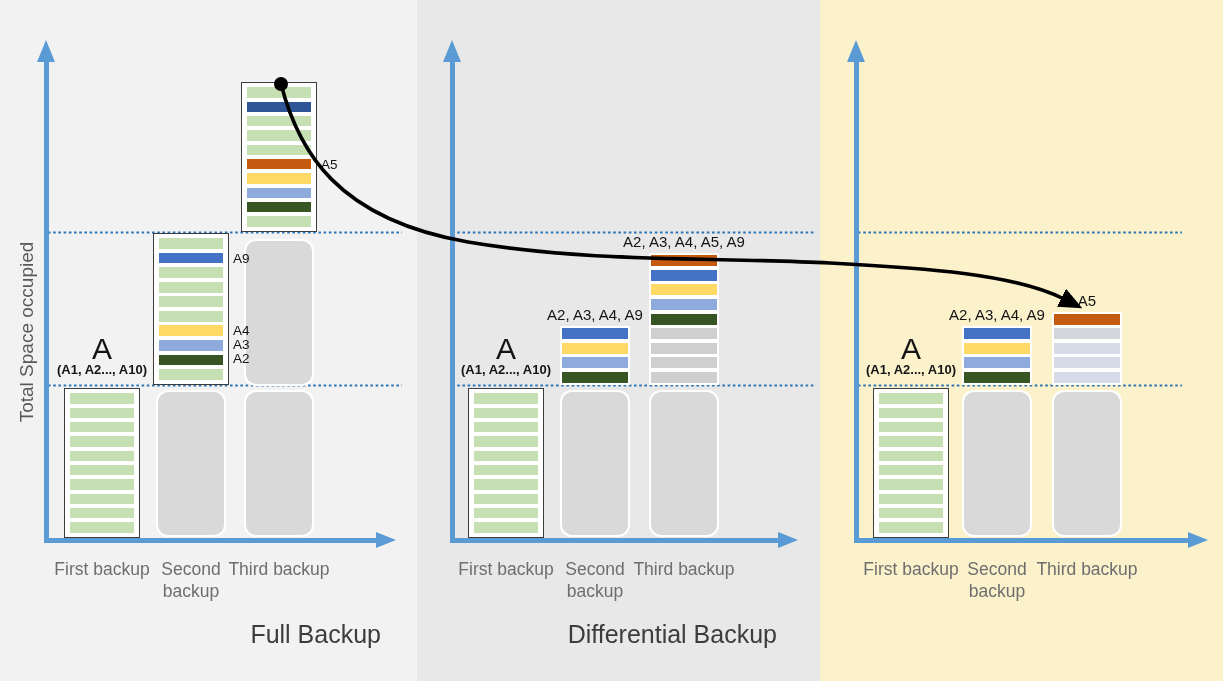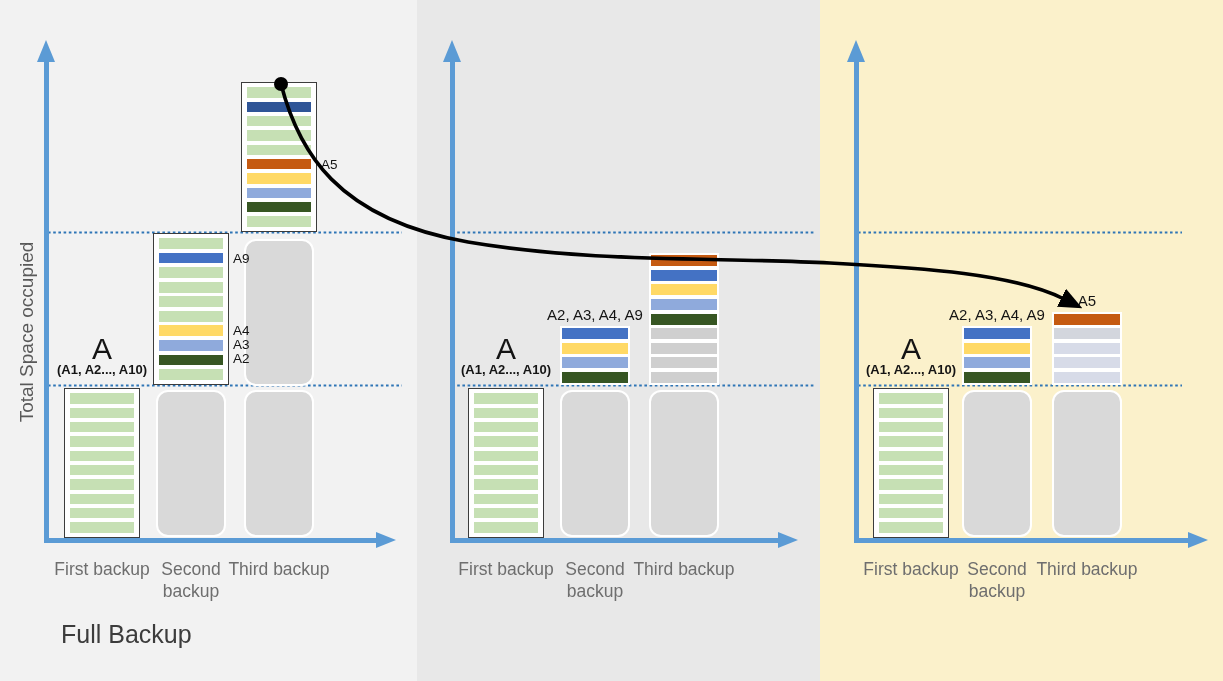--- a/index.html
+++ b/index.html
@@ -12,21 +12,21 @@
   .layer{position:absolute;left:0;top:0;pointer-events:none}
   #dotted-layer{z-index:1}
   #bars-layer{position:absolute;left:0;top:0;width:100%;height:100%;z-index:2}
   #curve-layer{z-index:4}
   .striped-box{position:absolute;box-sizing:border-box;background:#fff;border:1.4px solid #3c3c3c;
                display:flex;flex-direction:column;gap:3.8px;padding:4.2px 5px}
   .striped-box .stripe{flex:1}
   .ghost{position:absolute;box-sizing:border-box;border:2px solid #fff;border-radius:12px}
   .chip{position:absolute;box-sizing:border-box;height:15px;border:2px solid #fff}
   .col-label{position:absolute;text-align:center;font-size:17.5px;line-height:22px;color:#6e6e6e;z-index:3}
-  .panel-title{position:absolute;text-align:left;font-size:25px;color:#3c3c3c;z-index:5}
+  .panel-title{position:absolute;text-align:right;font-size:25px;color:#3c3c3c;z-index:5}
   .y-axis-label{position:absolute;left:27px;top:332px;font-size:19px;color:#595959;white-space:nowrap;
                 transform:translate(-50%,-50%) rotate(-90deg);z-index:5}
   .a-main{position:absolute;font-size:30px;color:#141414;text-align:center;z-index:3}
   .a-sub{position:absolute;font-size:13px;font-weight:600;color:#141414;text-align:center;z-index:3}
   .stripe-lbl{position:absolute;font-size:13.5px;color:#141414;transform:translateY(-50%);z-index:3}
   .stack-lbl{position:absolute;font-size:15px;color:#141414;text-align:center;z-index:3}
 </style>
 </head>
 <body>
 
@@ -125,20 +125,21 @@
       <div class="ghost" style="left: 560px; top: 390px; width: 70px; height: 147px; background: rgb(217, 217, 217);"></div>
       <div class="chip" style="left: 649px; top: 253.2px; width: 70px; background: rgb(197, 90, 17);"></div>
       <div class="chip" style="left: 649px; top: 267.8px; width: 70px; background: rgb(68, 114, 196);"></div>
       <div class="chip" style="left: 649px; top: 282.4px; width: 70px; background: rgb(255, 217, 102);"></div>
       <div class="chip" style="left: 649px; top: 297px; width: 70px; background: rgb(143, 170, 220);"></div>
       <div class="chip" style="left: 649px; top: 311.6px; width: 70px; background: rgb(55, 86, 35);"></div>
       <div class="chip" style="left: 649px; top: 326.2px; width: 70px; background: rgb(207, 207, 207);"></div>
       <div class="chip" style="left: 649px; top: 340.8px; width: 70px; background: rgb(207, 207, 207);"></div>
       <div class="chip" style="left: 649px; top: 355.4px; width: 70px; background: rgb(207, 207, 207);"></div>
       <div class="chip" style="left: 649px; top: 370px; width: 70px; background: rgb(207, 207, 207);"></div>
+      <span class="stack-lbl" style="left: 574px; top: 233.2px; width: 220px;">A2, A3, A4, A5, A9</span>
       <div class="ghost" style="left: 649px; top: 390px; width: 70px; height: 147px; background: rgb(217, 217, 217);"></div>
       <span class="a-main" style="left: 426px; top: 332px; width: 160px;">A</span>
       <span class="a-sub" style="left: 426px; top: 362px; width: 160px;">(A1, A2..., A10)</span>
       <span class="col-label" style="left: 451px; top: 558px; width: 110px;">First backup</span>
       <span class="col-label" style="left: 540px; top: 558px; width: 110px;">Second backup</span>
       <span class="col-label" style="left: 629px; top: 558px; width: 110px;">Third backup</span>
       <div class="vline" style="left: 853.5px; top: 52px; height: 491px; background: rgb(91, 155, 213);"></div>
       <div class="tri" style="left: 846.5px; top: 40px; border-left: 9.5px solid transparent; border-right: 9.5px solid transparent; border-bottom: 22px solid rgb(91, 155, 213);"></div>
       <div class="hline" style="left: 853.5px; top: 538px; width: 336.5px; background: rgb(91, 155, 213);"></div>
       <div class="tri" style="left: 1188px; top: 532px; border-top: 8.5px solid transparent; border-bottom: 8.5px solid transparent; border-left: 20px solid rgb(91, 155, 213);"></div>
@@ -170,20 +171,21 @@
       <span class="a-main" style="left: 831px; top: 332px; width: 160px;">A</span>
       <span class="a-sub" style="left: 831px; top: 362px; width: 160px;">(A1, A2..., A10)</span>
       <span class="col-label" style="left: 856px; top: 558px; width: 110px;">First backup</span>
       <span class="col-label" style="left: 942px; top: 558px; width: 110px;">Second backup</span>
       <span class="col-label" style="left: 1032px; top: 558px; width: 110px;">Third backup</span>
     </div>
 
   <span class="y-axis-label">Total Space occupied</span>
 
   <span class="panel-title" style="left:61px;top:620px;width:320px">Full Backup</span>
+  <span class="panel-title" style="left:457px;top:620px;width:320px">Differential Backup</span>
 
   <svg id="curve-layer" class="layer" width="1223" height="681">
     <defs>
       <marker id="arrowhead" markerWidth="6.5" markerHeight="5.6" refX="0.8" refY="2.8" orient="auto">
         <path d="M0,0 L6.5,2.8 L0,5.6 Z" fill="#000"></path>
       </marker>
     </defs>
     <path d="M 281 84 C 298 150, 336 219, 468 242 C 592 263, 715 257, 830 263 C 925 268, 1014 274, 1064 299" fill="none" stroke="#000" stroke-width="3.6" marker-end="url(#arrowhead)"></path>
     <circle cx="281" cy="84" r="7" fill="#000"></circle>
   </svg>

